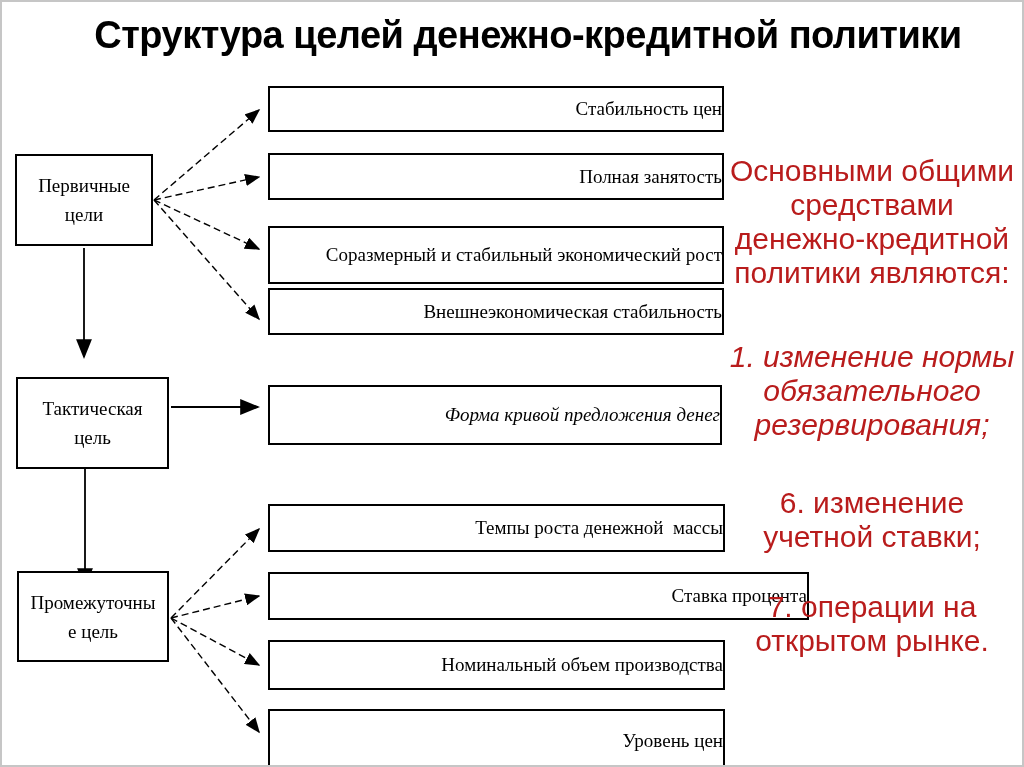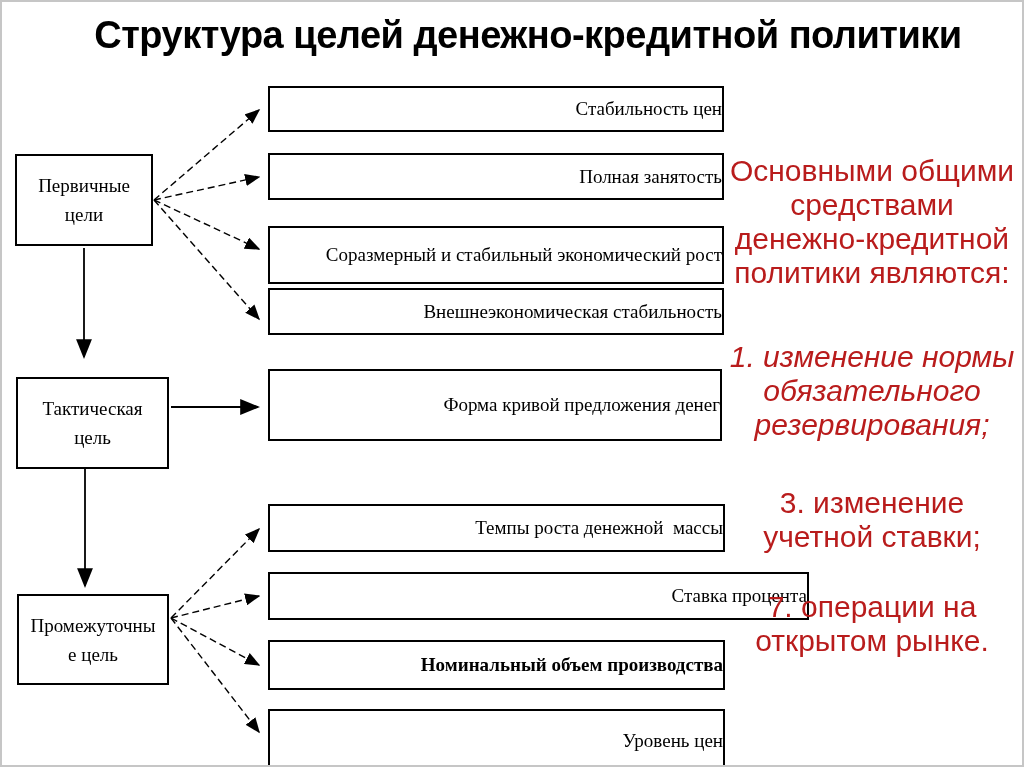--- a/index.html
+++ b/index.html
@@ -63,35 +63,35 @@
     padding-left: 16px;
     font-size: 19px;
     justify-content: flex-end;
   }
 
   .goal-label, .node-line { white-space: pre; }
 
   
   .n-primary      { left: 13px;  top: 152px; width: 138px; height: 92px; }
   .n-tactical     { left: 14px;  top: 363px; width: 153px; height: 92px; margin-top: 12px; }
-  .n-intermediate { left: 15px;  top: 592px; width: 152px; height: 91px; }
+  .n-intermediate { left: 15px;  top: 569px; width: 152px; height: 91px; }
 
   
   .g-pg0 { left: 266px; top: 84px;  width: 456px; height: 46px; }
   .g-pg1 { left: 266px; top: 151px; width: 456px; height: 47px; }
   .g-pg2 { left: 266px; top: 224px; width: 456px; height: 58px; }
   .g-pg3 { left: 266px; top: 286px; width: 456px; height: 47px; }
 
   
-  .g-tg  { left: 266px; top: 367px; width: 454px; height: 72px; }
+  .g-tg  { left: 266px; top: 383px; width: 454px; height: 60px; font-style: italic; }
 
   
   .g-ig0 { left: 266px; top: 502px; width: 457px; height: 48px; }
   .g-ig1 { left: 266px; top: 570px; width: 541px; height: 48px; }
-  .g-ig2 { left: 266px; top: 638px; width: 457px; height: 50px; font-weight: bold; }
+  .g-ig2 { left: 266px; top: 638px; width: 457px; height: 50px; }
   .g-ig3 { left: 266px; top: 707px; width: 457px; height: 64px; }
 
   .sidebar {
     position: absolute;
     left: 720px;
     top: 152px;
     width: 300px;
     z-index: 2;
     font-family: "Liberation Sans", "DejaVu Sans", sans-serif;
     font-size: 30px;
@@ -180,17 +180,17 @@
   <div class="node goal g-ig2">
     <span class="goal-label">Номинальный объем производства</span>
   </div>
   <div class="node goal g-ig3">
     <span class="goal-label">Уровень цен</span>
   </div>
 
   <div class="sidebar">
     <p class="p-intro">Основными общими средствами денежно-кредитной политики являются:</p>
     <p class="p-item1">1. изменение нормы обязательного резервирования;</p>
-    <p class="p-item2">3. изменение учетной ставки;</p>
+    <p class="p-item2">6. изменение учетной ставки;</p>
     <p class="p-item3">7. операции на открытом рынке.</p>
   </div>
 
 </div>
 
 </body></html>

